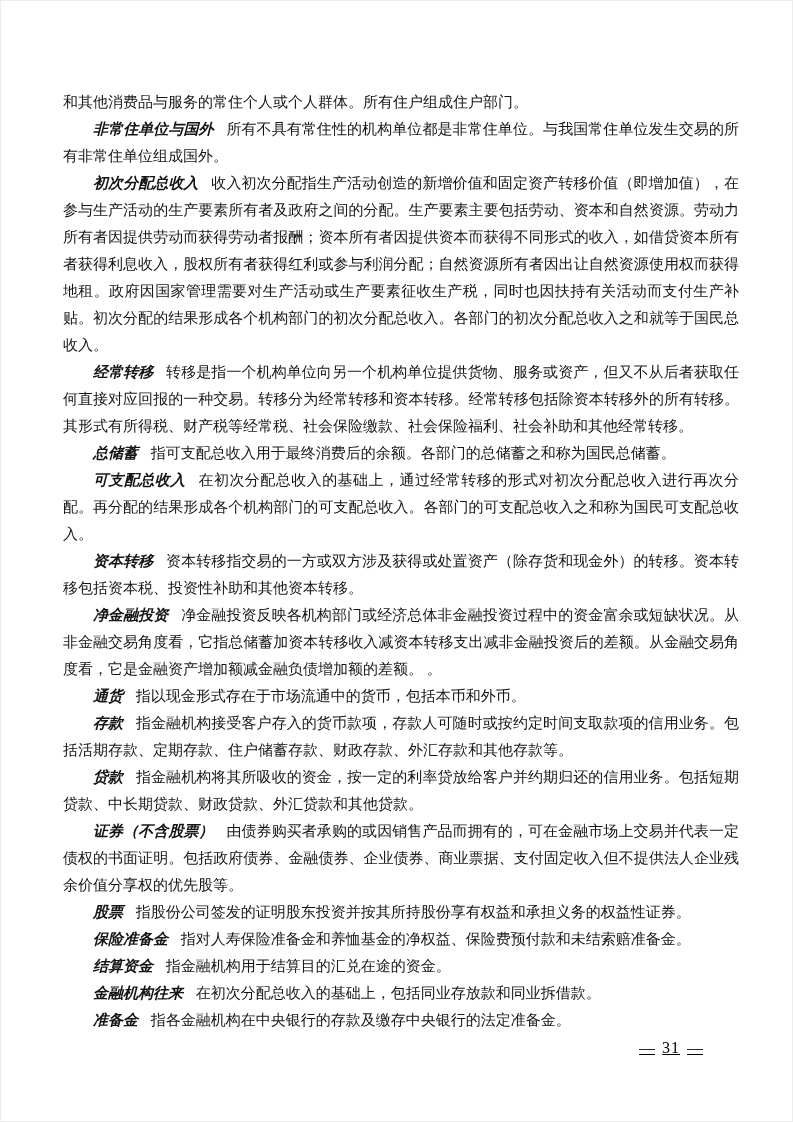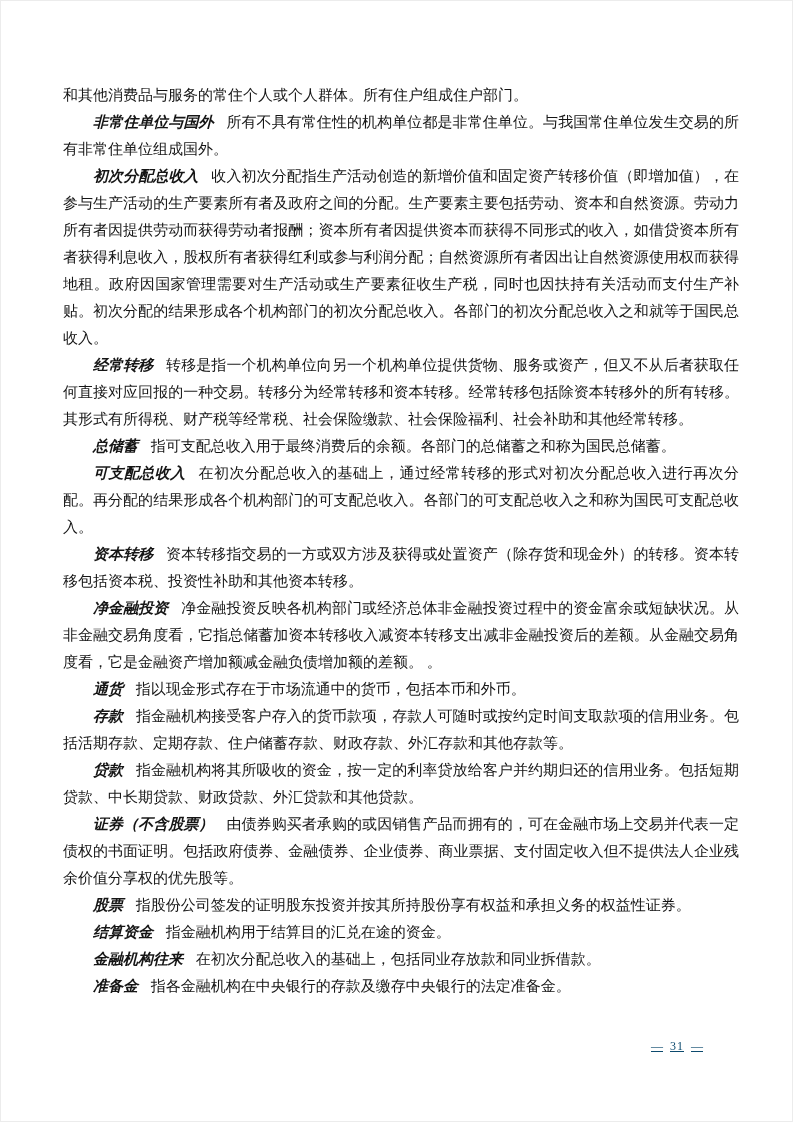--- a/index.html
+++ b/index.html
@@ -17,28 +17,28 @@
     position:absolute;
     left:63px;
     top:82px;
     width:676px;
     font-size:15px;
     line-height:27px;
     text-align:justify;
     text-justify:inter-ideograph;
   }
   p.entry { margin:0; padding:0; text-indent:2em; }
-  p.entry.no-indent { text-indent:0; }
+  p.entry.no-indent { text-indent:0;margin-top:7px; }
   .term { font-weight:bold; margin-right:0.85em;font-style:italic; }
   .footer {
     position:absolute;
     top:1039px;
     right:90px;
-    font-size:12px;
-    color:#0c4a6e;
+    font-size:16px;
+    color:#000000;
     white-space:nowrap;
     text-decoration:underline;
   }
   .footer .num { margin:0 7px; letter-spacing:1px; }
 </style>
 </head>
 <body>
 
 <div class="page">
   <div class="text-block">
@@ -62,20 +62,21 @@
     <p class="entry"><b class="term">通货</b><span class="def">指以现金形式存在于市场流通中的货币，包括本币和外币。</span></p>
 
     <p class="entry"><b class="term">存款</b><span class="def">指金融机构接受客户存入的货币款项，存款人可随时或按约定时间支取款项的信用业务。包括活期存款、定期存款、住户储蓄存款、财政存款、外汇存款和其他存款等。</span></p>
 
     <p class="entry"><b class="term">贷款</b><span class="def">指金融机构将其所吸收的资金，按一定的利率贷放给客户并约期归还的信用业务。包括短期贷款、中长期贷款、财政贷款、外汇贷款和其他贷款。</span></p>
 
     <p class="entry"><b class="term">证券（不含股票）</b><span class="def">由债券购买者承购的或因销售产品而拥有的，可在金融市场上交易并代表一定债权的书面证明。包括政府债券、金融债券、企业债券、商业票据、支付固定收入但不提供法人企业残余价值分享权的优先股等。</span></p>
 
     <p class="entry"><b class="term">股票</b><span class="def">指股份公司签发的证明股东投资并按其所持股份享有权益和承担义务的权益性证券。</span></p>
 
+    <p class="entry"><b class="term">保险准备金</b><span class="def">指对人寿保险准备金和养恤基金的净权益、保险费预付款和未结索赔准备金。</span></p>
 
     <p class="entry"><b class="term">结算资金</b><span class="def">指金融机构用于结算目的汇兑在途的资金。</span></p>
 
     <p class="entry"><b class="term">金融机构往来</b><span class="def">在初次分配总收入的基础上，包括同业存放款和同业拆借款。</span></p>
 
     <p class="entry"><b class="term">准备金</b><span class="def">指各金融机构在中央银行的存款及缴存中央银行的法定准备金。</span></p>
 
 
 
   </div>

